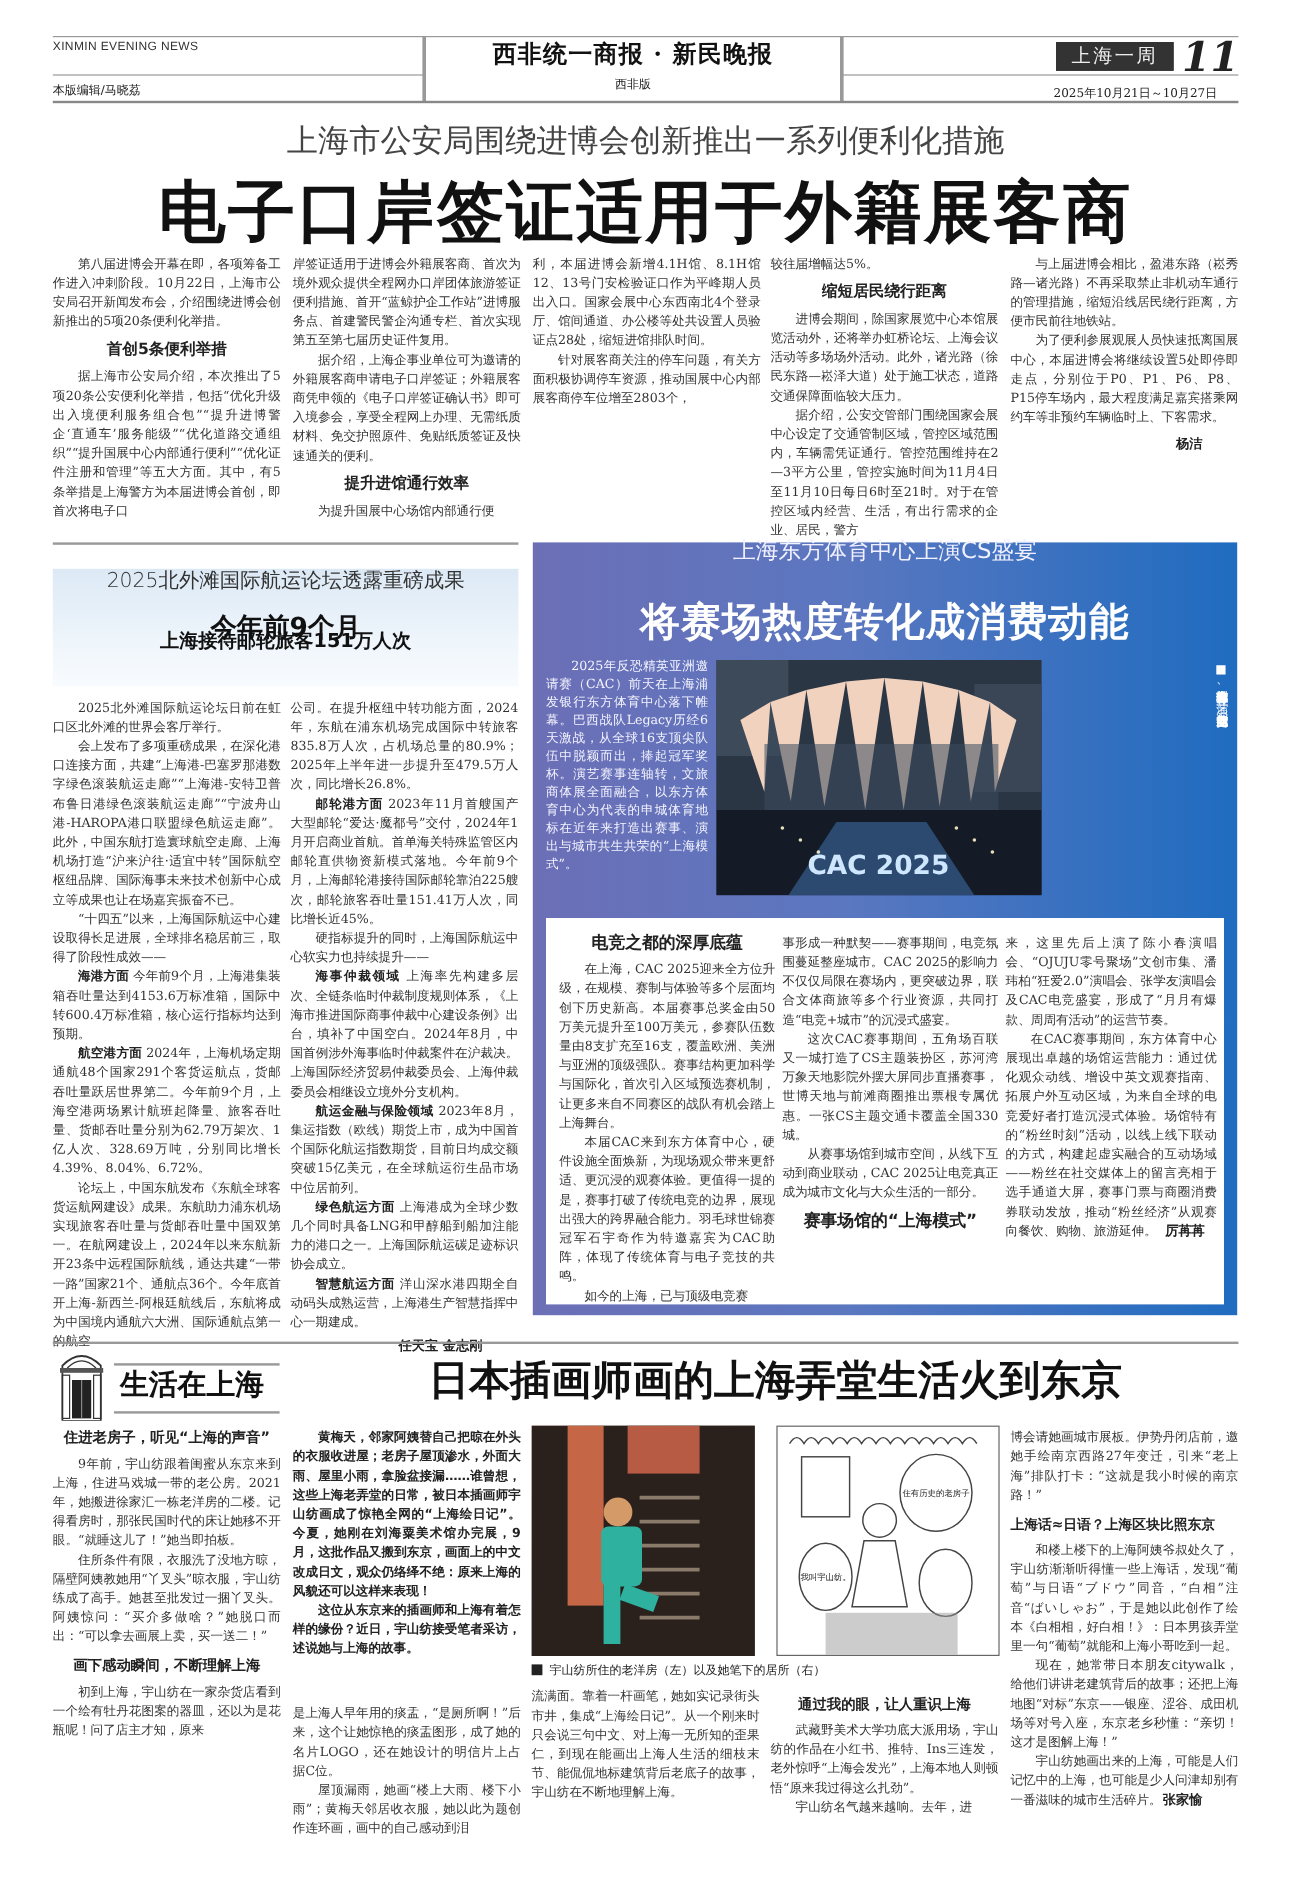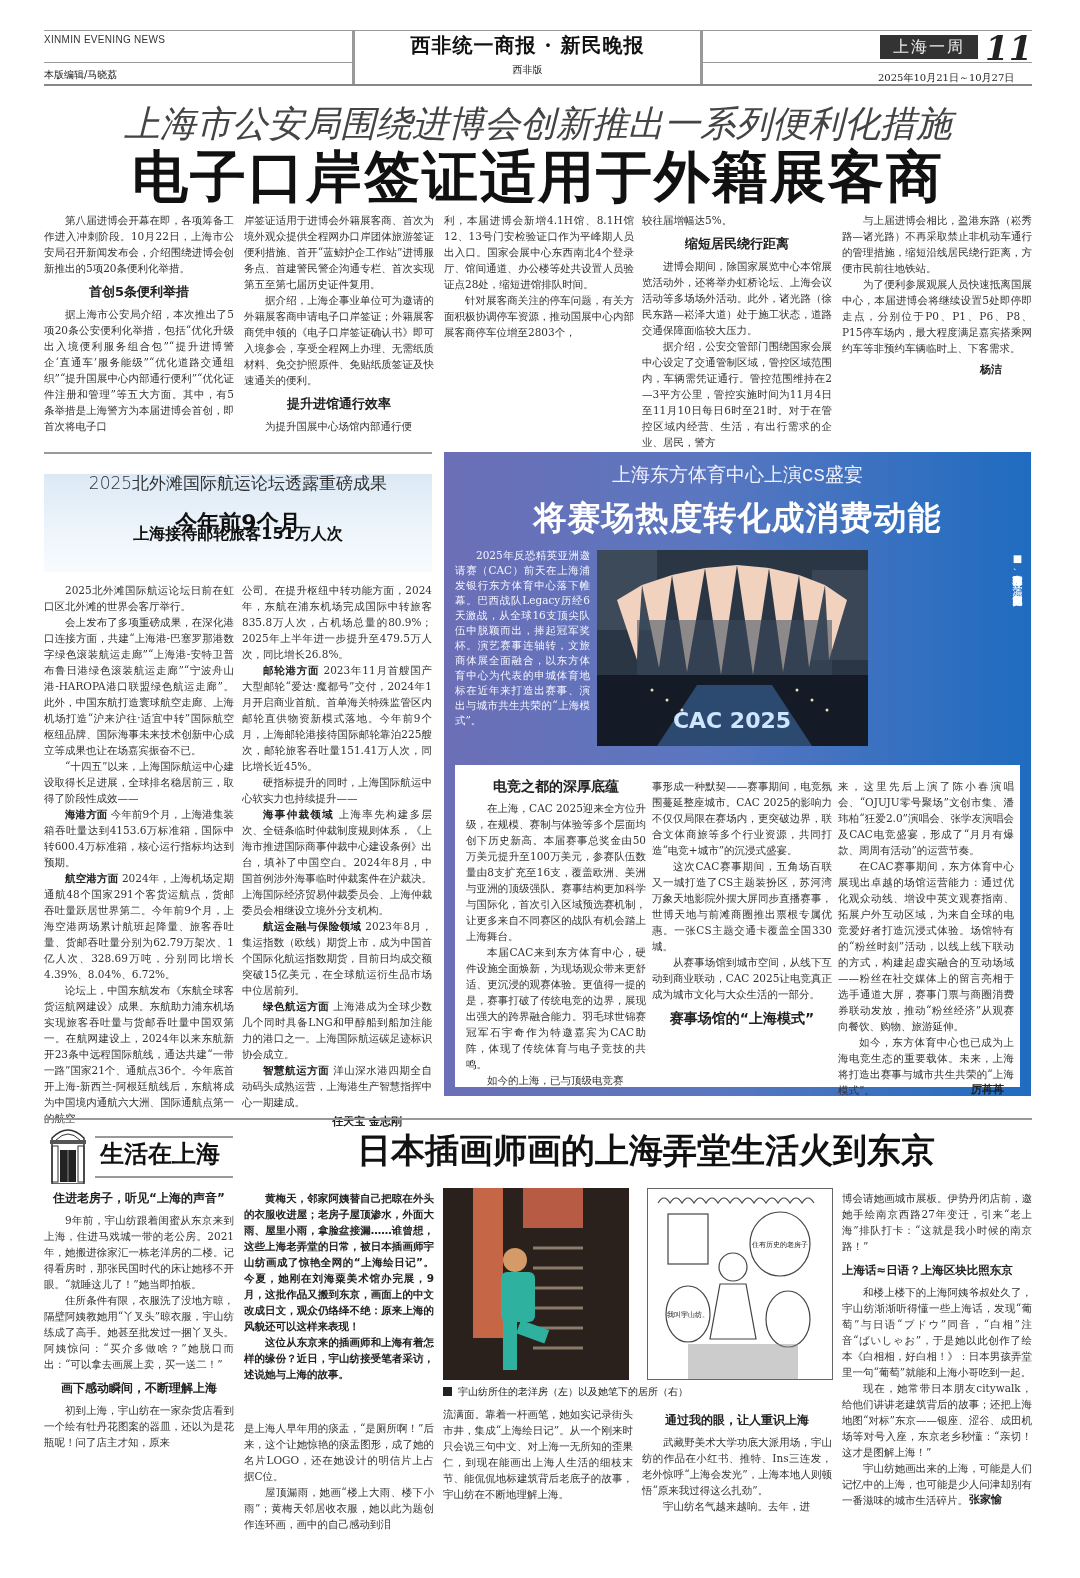--- a/index.html
+++ b/index.html
@@ -59,21 +59,21 @@
 <div class="abs mast-vline" style="left:700px;top:30px;height:55px;"></div>
 <div class="abs mast-center">
   <div class="mast-logo">西非统一商报 · 新民晚报</div>
   <div class="mast-edition">西非版</div>
 </div>
 <div class="abs mast-week">上海一周</div>
 <div class="abs mast-page">11</div>
 <div class="abs mast-date">2025年10月21日～10月27日</div>
 <div class="abs mast-rule thick" style="left:44px;top:84px;width:988px;height:2px;"></div>
 
-<div class="abs kicker" style="left:44px;top:100px;width:988px;font-size:36px;font-style:italic;">上海市公安局围绕进博会创新推出一系列便利化措施</div>
+<div class="abs kicker" style="left:44px;top:100px;width:988px;font-size:26px;">上海市公安局围绕进博会创新推出一系列便利化措施</div>
 <div class="abs headline" style="left:44px;top:140px;width:988px;font-size:56px;letter-spacing:2px;">电子口岸签证适用于外籍展客商</div>
 
 <div class="abs body" style="left:44px;top:212px;width:190px;">
   <p>第八届进博会开幕在即，各项筹备工作进入冲刺阶段。10月22日，上海市公安局召开新闻发布会，介绍围绕进博会创新推出的5项20条便利化举措。</p>
   <div class="subhead" style="margin:8px 0 6px;">首创5条便利举措</div>
   <p>据上海市公安局介绍，本次推出了5项20条公安便利化举措，包括“优化升级出入境便利服务组合包”“提升进博警企‘直通车’服务能级”“优化道路交通组织”“提升国展中心内部通行便利”“优化证件注册和管理”等五大方面。其中，有5条举措是上海警方为本届进博会首创，即首次将电子口</p>
 </div>
 <div class="abs body" style="left:244px;top:212px;width:190px;">
   <p class="noind">岸签证适用于进博会外籍展客商、首次为境外观众提供全程网办口岸团体旅游签证便利措施、首开“蓝鲸护企工作站”进博服务点、首建警民警企沟通专栏、首次实现第五至第七届历史证件复用。</p>
   <p>据介绍，上海企事业单位可为邀请的外籍展客商申请电子口岸签证；外籍展客商凭申领的《电子口岸签证确认书》即可入境参会，享受全程网上办理、无需纸质材料、免交护照原件、免贴纸质签证及快速通关的便利。</p>
@@ -116,21 +116,21 @@
   <p><b class="lead">邮轮港方面</b> <span>2023年11月首艘国产大型邮轮“爱达·魔都号”交付，2024年1月开启商业首航。首单海关特殊监管区内邮轮直供物资新模式落地。今年前9个月，上海邮轮港接待国际邮轮靠泊225艘次，邮轮旅客吞吐量151.41万人次，同比增长近45%。</span></p>
   <p>硬指标提升的同时，上海国际航运中心软实力也持续提升——</p>
   <p><b class="lead">海事仲裁领域</b> <span>上海率先构建多层次、全链条临时仲裁制度规则体系，《上海市推进国际商事仲裁中心建设条例》出台，填补了中国空白。2024年8月，中国首例涉外海事临时仲裁案件在沪裁决。上海国际经济贸易仲裁委员会、上海仲裁委员会相继设立境外分支机构。</span></p>
   <p><b class="lead">航运金融与保险领域</b> <span>2023年8月，集运指数（欧线）期货上市，成为中国首个国际化航运指数期货，目前日均成交额突破15亿美元，在全球航运衍生品市场中位居前列。</span></p>
   <p><b class="lead">绿色航运方面</b> <span>上海港成为全球少数几个同时具备LNG和甲醇船到船加注能力的港口之一。上海国际航运碳足迹标识协会成立。</span></p>
   <p><b class="lead">智慧航运方面</b> <span>洋山深水港四期全自动码头成熟运营，上海港生产智慧指挥中心一期建成。</span></p>
   <div class="byline" style="margin-top:4px;padding-right:30px;">任天宝  金志刚</div>
 </div>
 
 <div class="abs blue-panel"></div>
-<div class="abs blue-kicker" style="left:444px;top:462px;width:587px;font-family:Liberation Mono, monospace;">上海东方体育中心上演CS盛宴</div>
+<div class="abs blue-kicker" style="left:444px;top:446px;width:587px;">上海东方体育中心上演CS盛宴</div>
 <div class="abs blue-headline" style="left:444px;top:496px;width:587px;">将赛场热度转化成消费动能</div>
 <div class="abs blue-lead" style="left:455px;top:548px;width:135px;">
   <p style="text-indent:2em;">2025年反恐精英亚洲邀请赛（CAC）前天在上海浦发银行东方体育中心落下帷幕。巴西战队Legacy历经6天激战，从全球16支顶尖队伍中脱颖而出，捧起冠军奖杯。演艺赛事连轴转，文旅商体展全面融合，以东方体育中心为代表的申城体育地标在近年来打造出赛事、演出与城市共生共荣的“上海模式”。</p>
 </div>
 <div class="abs photo-stadium">
   <svg width="271" height="196" viewBox="0 0 271 196">
     <rect x="0" y="0" width="271" height="196" fill="#2b3645"></rect>
     <rect x="0" y="0" width="60" height="80" fill="#3d4a5a"></rect>
     <rect x="215" y="20" width="56" height="90" fill="#3a4655"></rect>
     <g fill="#f1d2bf">
@@ -168,21 +168,20 @@
 </div>
 <div class="abs body" style="left:652px;top:778px;width:180px;">
   <p class="noind">事形成一种默契——赛事期间，电竞氛围蔓延整座城市。CAC 2025的影响力不仅仅局限在赛场内，更突破边界，联合文体商旅等多个行业资源，共同打造“电竞+城市”的沉浸式盛宴。</p>
   <p>这次CAC赛事期间，五角场百联又一城打造了CS主题装扮区，苏河湾万象天地影院外摆大屏同步直播赛事，世博天地与前滩商圈推出票根专属优惠。一张CS主题交通卡覆盖全国330城。</p>
   <p>从赛事场馆到城市空间，从线下互动到商业联动，CAC 2025让电竞真正成为城市文化与大众生活的一部分。</p>
   <div class="subhead" style="margin:8px 0 6px;font-size:14px;">赛事场馆的“上海模式”</div>
 </div>
 <div class="abs body" style="left:838px;top:778px;width:176px;">
   <p class="noind">来，这里先后上演了陈小春演唱会、“OJUJU零号聚场”文创市集、潘玮柏“狂爱2.0”演唱会、张学友演唱会及CAC电竞盛宴，形成了“月月有爆款、周周有活动”的运营节奏。</p>
   <p>在CAC赛事期间，东方体育中心展现出卓越的场馆运营能力：通过优化观众动线、增设中英文观赛指南、拓展户外互动区域，为来自全球的电竞爱好者打造沉浸式体验。场馆特有的“粉丝时刻”活动，以线上线下联动的方式，构建起虚实融合的互动场域——粉丝在社交媒体上的留言亮相于选手通道大屏，赛事门票与商圈消费券联动发放，推动“粉丝经济”从观赛向餐饮、购物、旅游延伸。</p>
-  <p>如今，东方体育中心也已成为上海电竞生态的重要载体。未来，上海将打造出赛事与城市共生共荣的“上海模式”。</p>
   <div class="byline" style="margin-top:-16px;padding-right:10px;">厉苒苒</div>
 </div>
 
 <div class="abs mast-rule" style="left:44px;top:1118px;width:988px;height:2px;"></div>
 
 <div class="abs" style="left:48px;top:1122px;width:40px;height:62px;">
   <svg width="40" height="62" viewBox="0 0 40 62">
     <path d="M4 16 Q20 0 36 16 L36 62 L4 62 Z" fill="none" stroke="#333" stroke-width="1.5"></path>
     <path d="M8 18 Q20 6 32 18" fill="none" stroke="#333" stroke-width="1"></path>
     <rect x="2" y="18" width="36" height="4" fill="#555"></rect>

